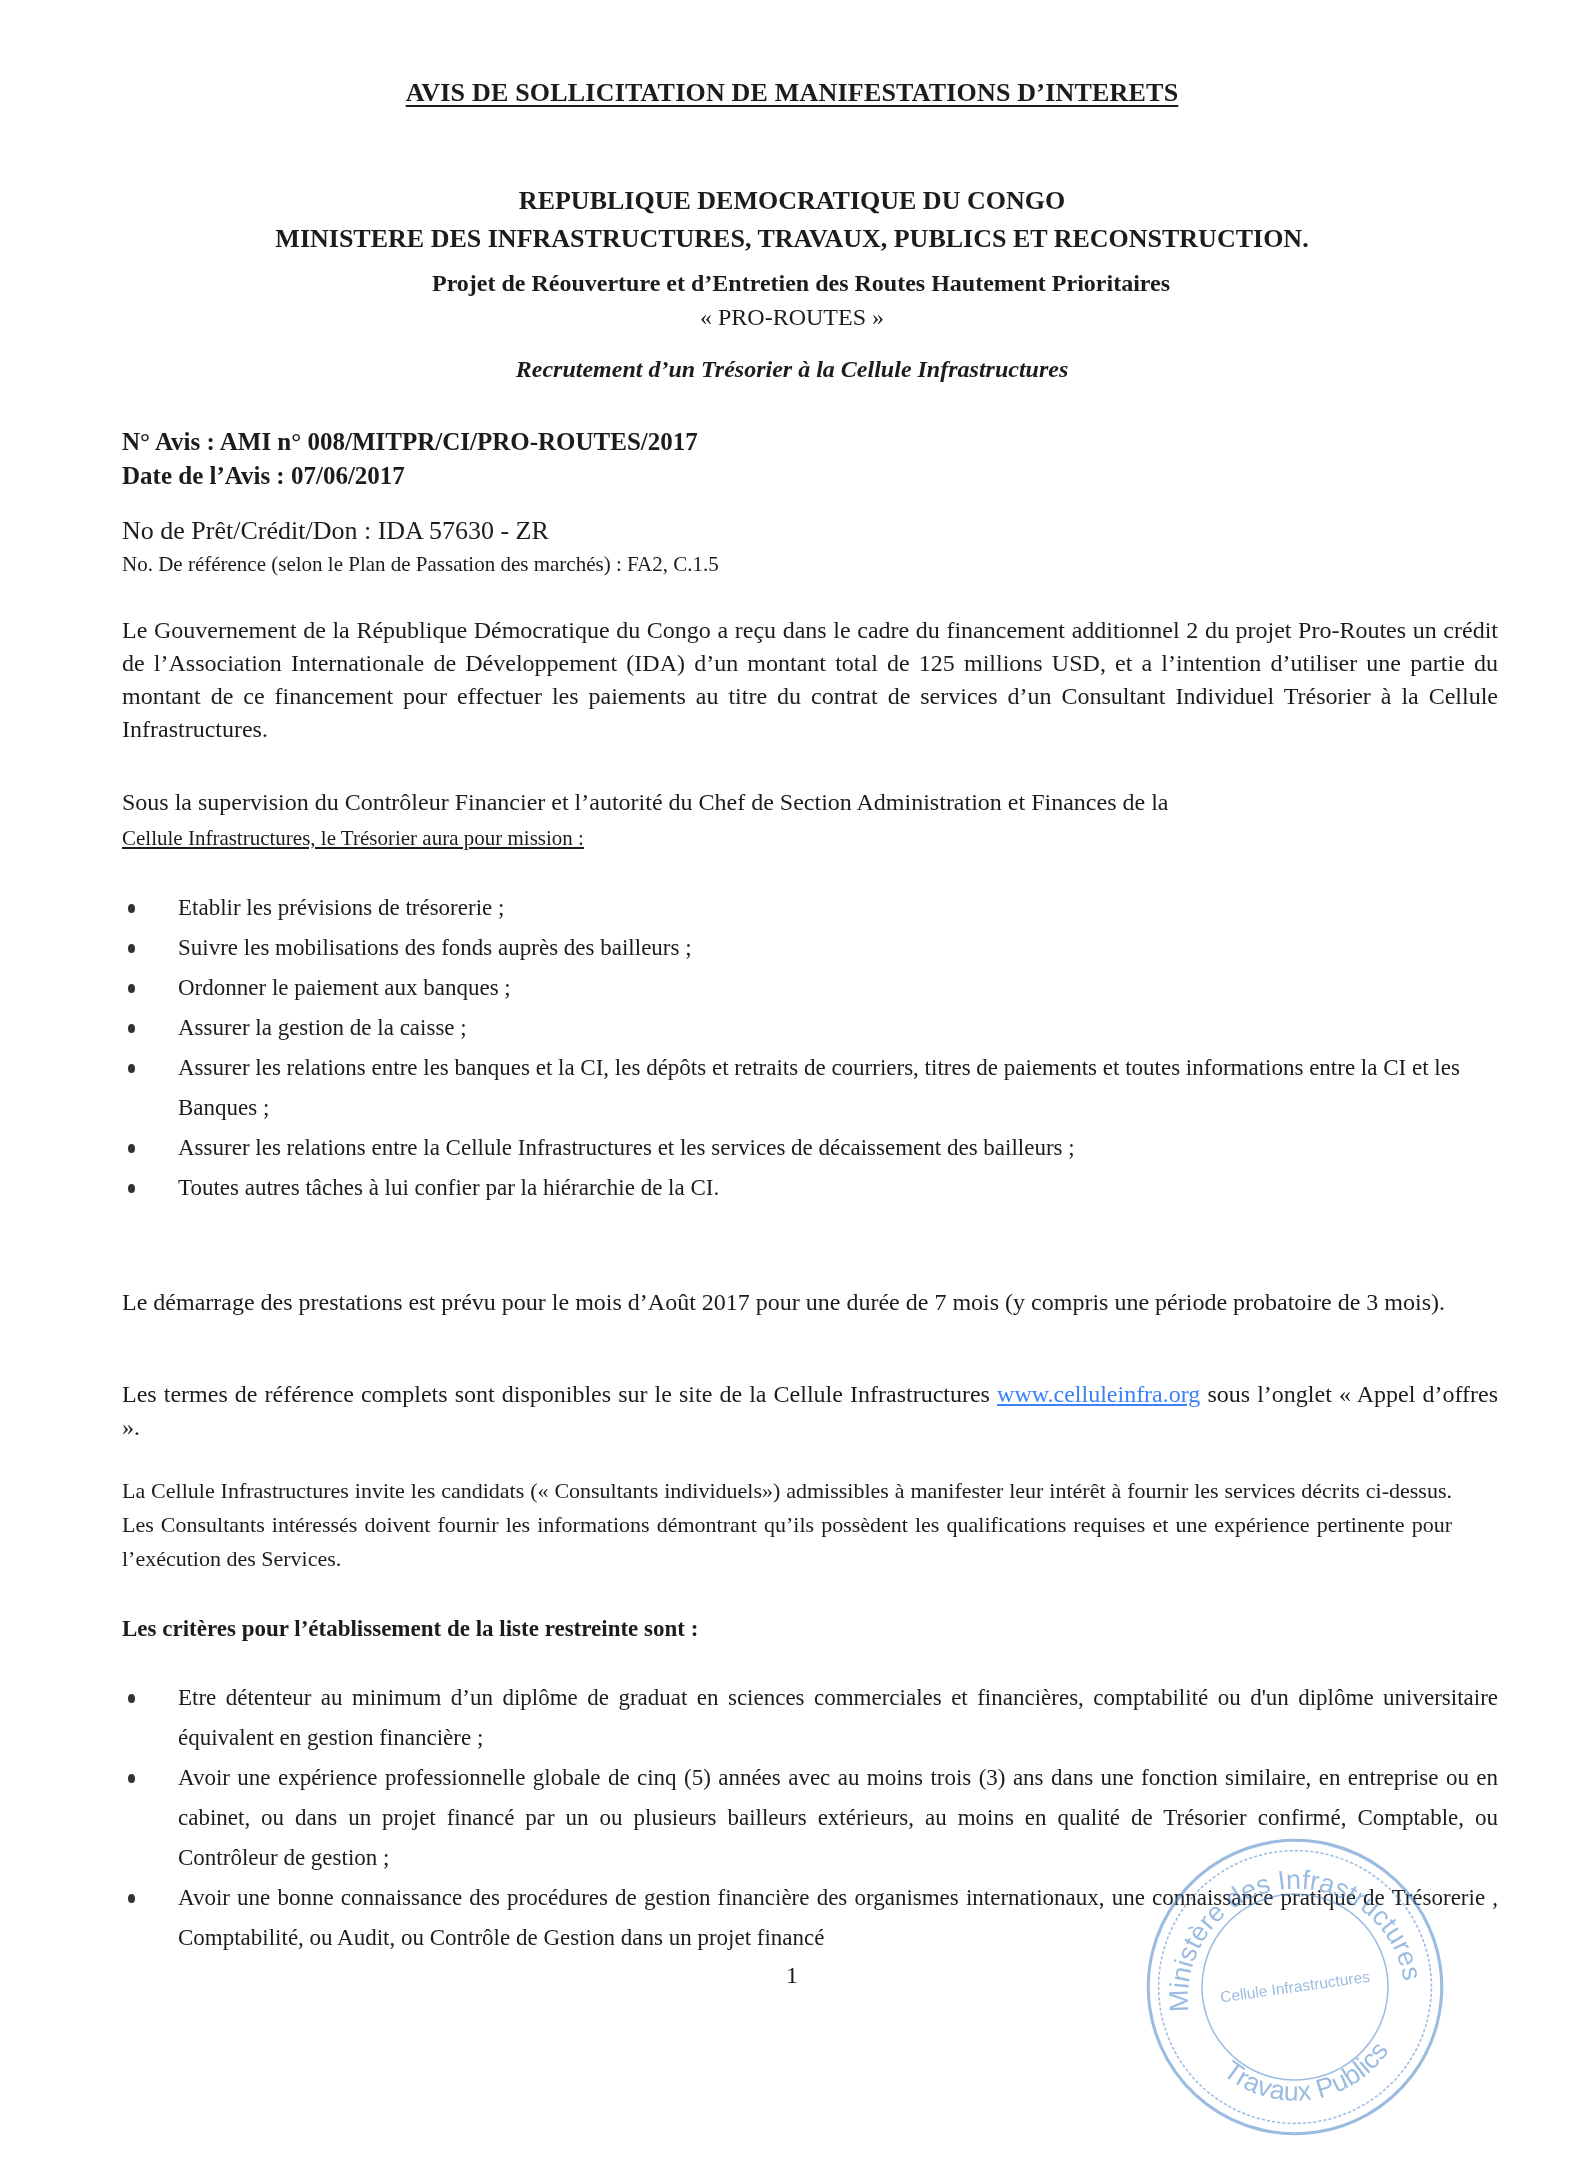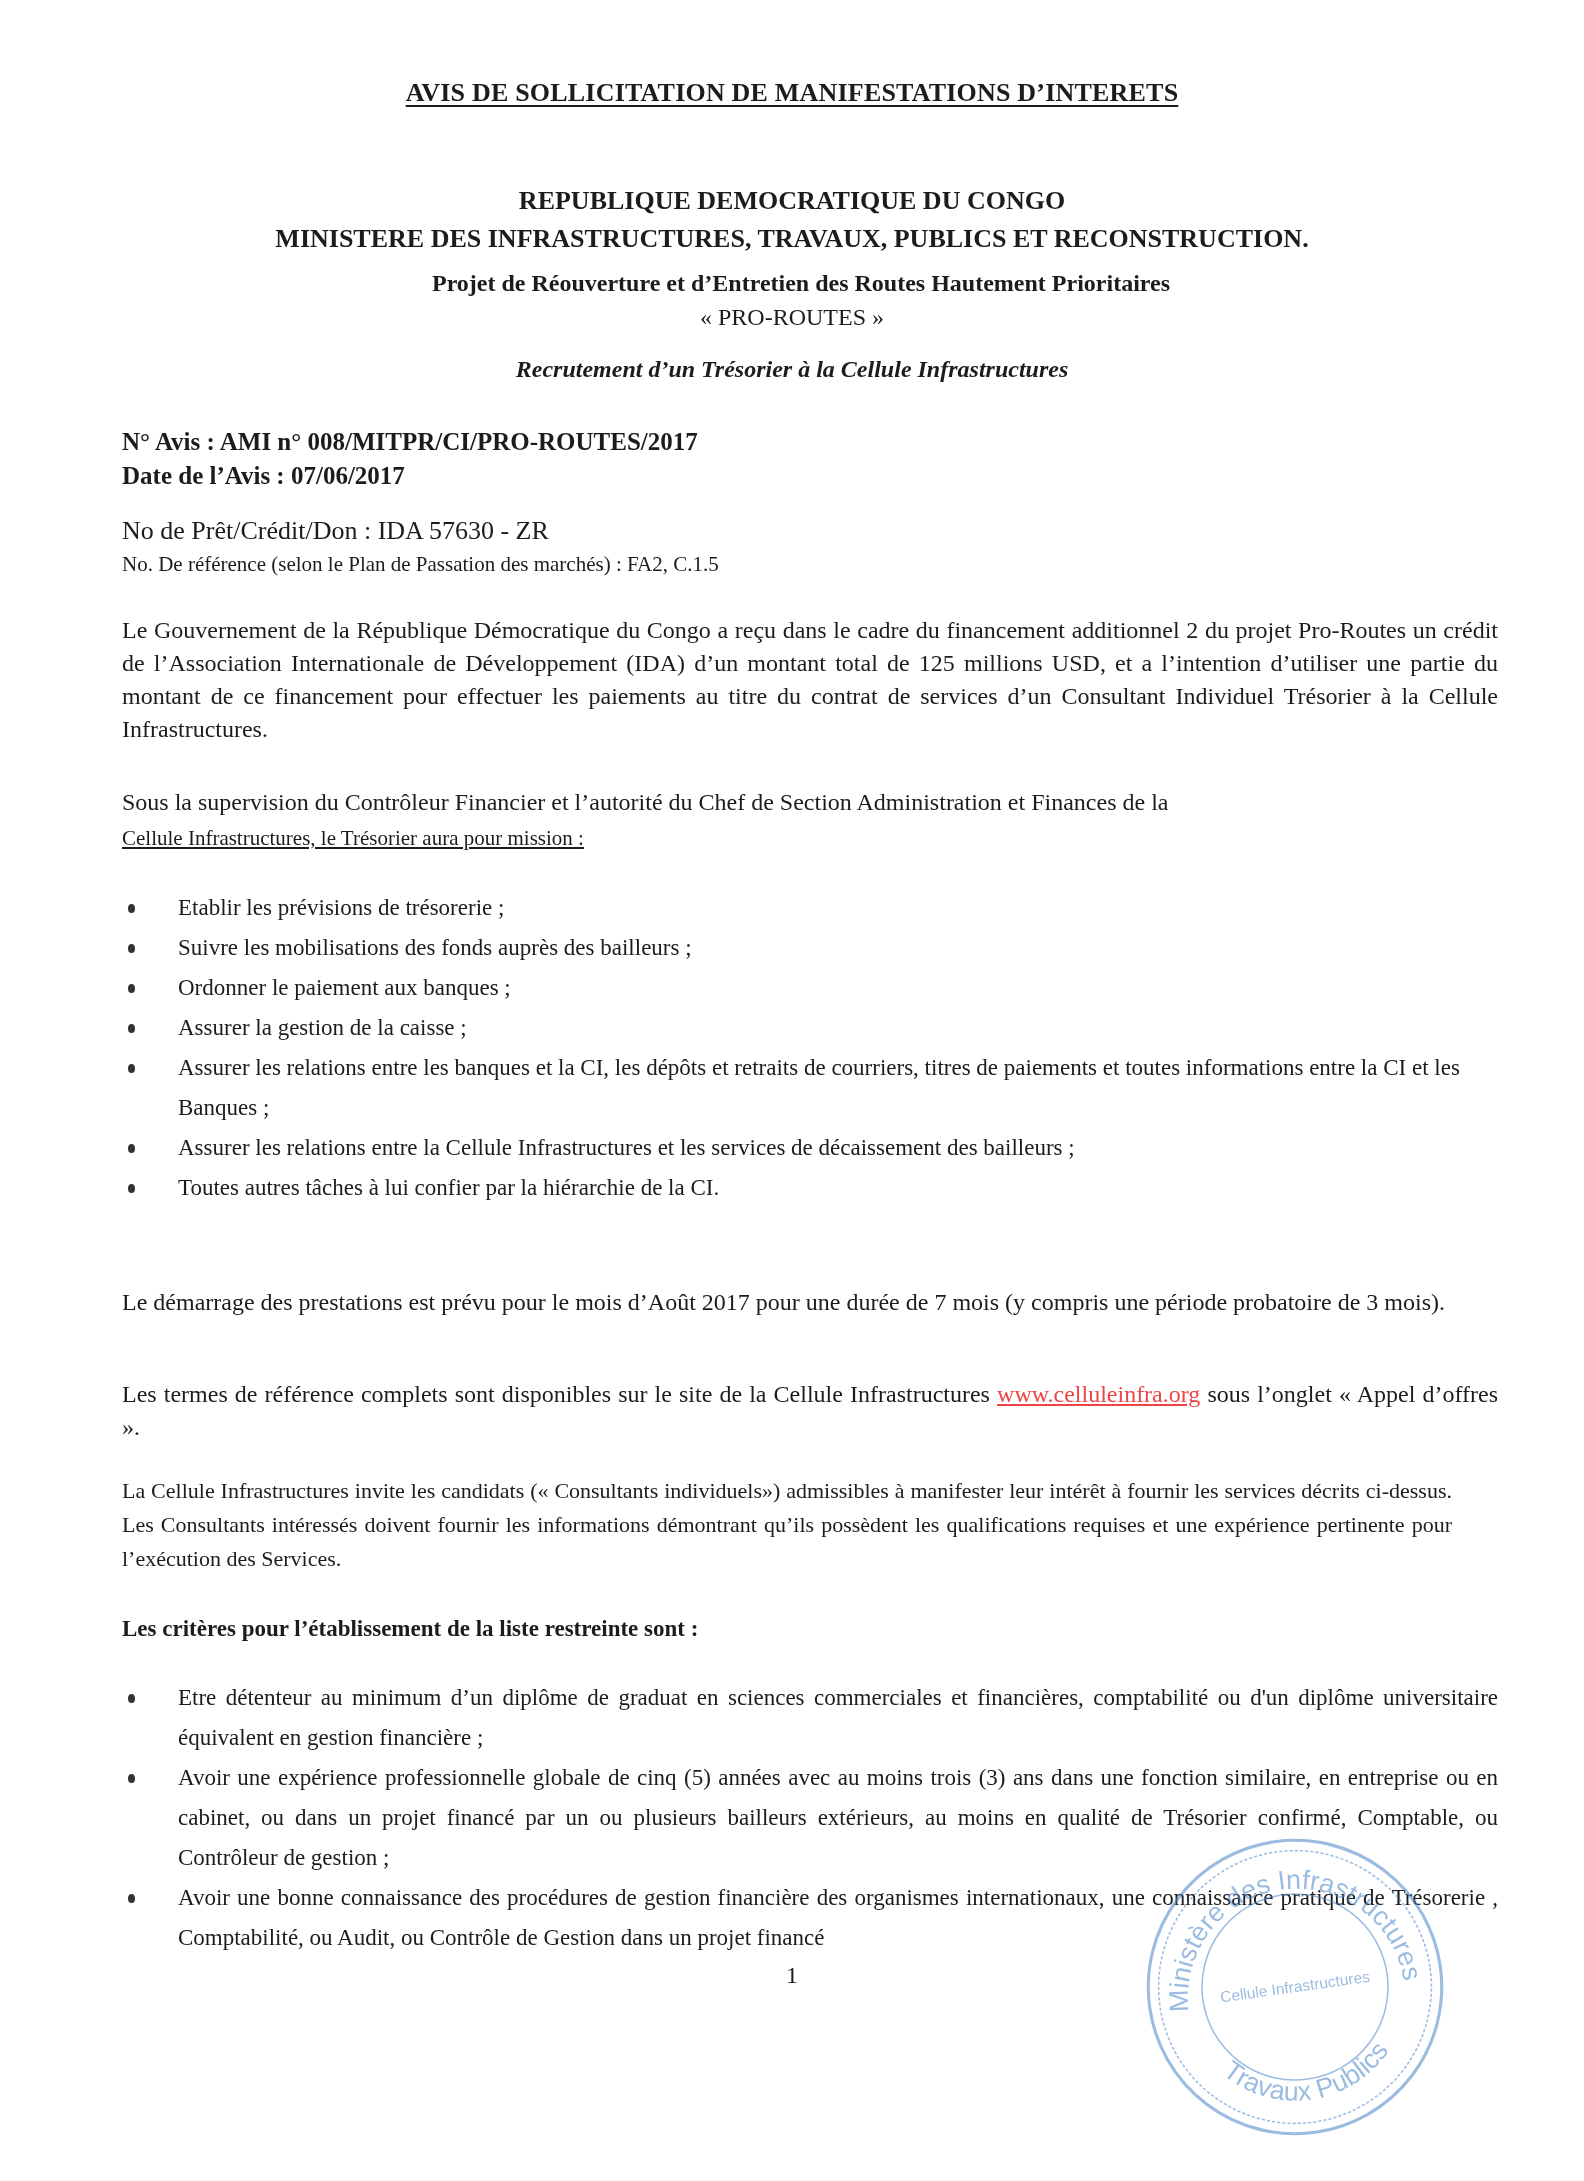--- a/index.html
+++ b/index.html
@@ -41,21 +41,21 @@
     .bullets li .dot {
       position: absolute; left: 6px; width: 7px; height: 9px; border-radius: 50%;
       background: #333;
     }
     .b1 { top: 888px; }
     .b1 li { line-height: 40px; margin-bottom: 0; }
     .b1 li .dot { top: 16px; }
 
     .p3 { top: 1286px; }
     .p4 { top: 1378px; }
-    .p4 a { color: #ef4444; text-decoration: underline; }
+    .p4 a { color: #3b82f6; text-decoration: underline; }
     .p5 { top: 1474px; font-size: 22px; line-height: 34px; width: 1330px; }
     .crit-head { position: absolute; left: 122px; top: 1616px; font-size: 23px; font-weight: bold; }
 
     .b2 { top: 1678px; }
     .b2 li { line-height: 40px; text-align: justify; text-align-last: left; font-size: 23px; }
     .b2 li .dot { top: 16px; }
 
     .page-num { position: absolute; left: 0; width: 1584px; top: 1962px; text-align: center; font-size: 24px; }
 
     .stamp {

